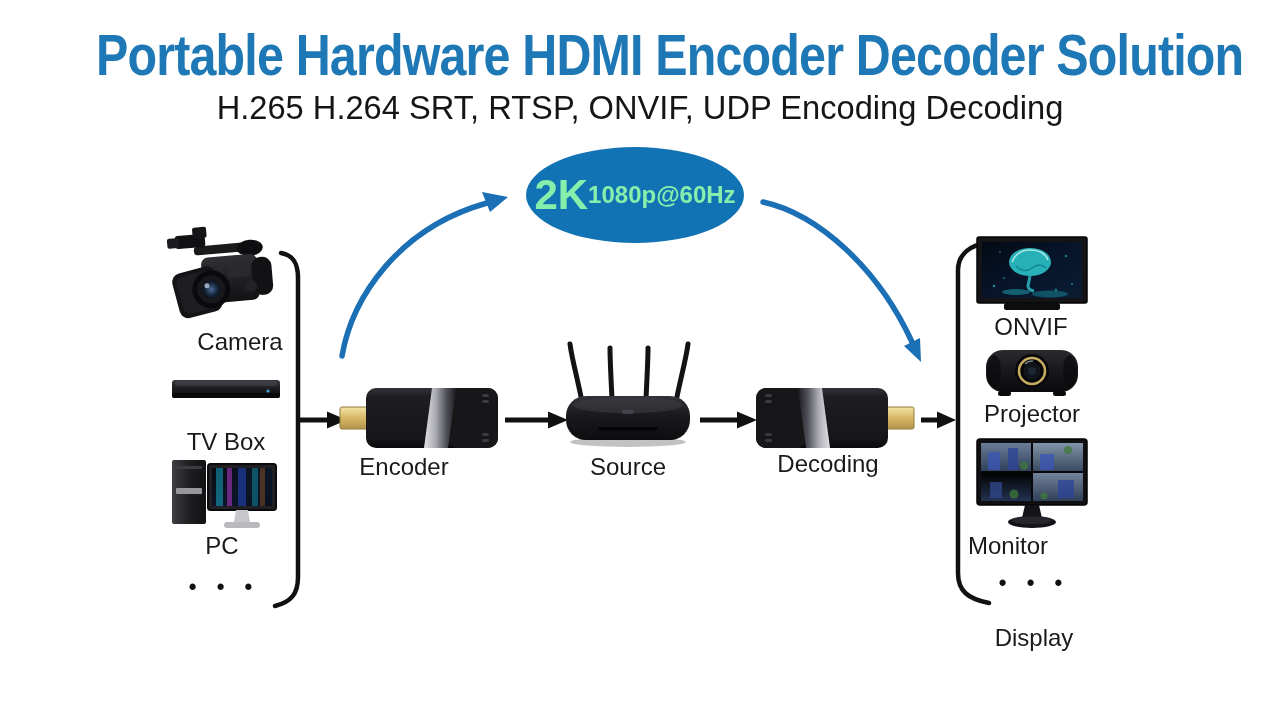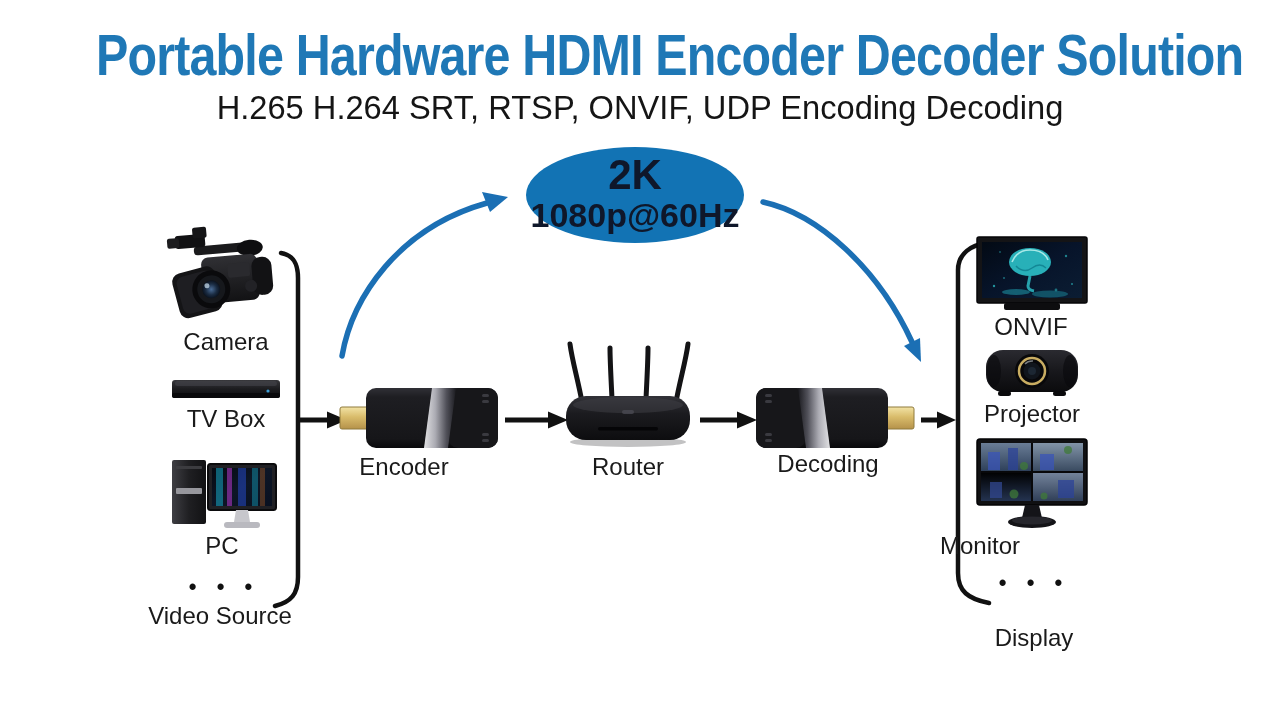--- a/index.html
+++ b/index.html
@@ -26,25 +26,25 @@
     transform:scaleX(.96);transform-origin:center;
   }
   .connectors{position:absolute;left:0;top:0;width:1280px;height:720px;pointer-events:none;}
   .ink-line{stroke:var(--ink);fill:none;}
   .ink-fill{fill:var(--ink);}
   .blue-line{stroke:var(--arrow-blue);fill:none;}
   .blue-fill{fill:var(--arrow-blue);}
   .badge{
     position:absolute;left:526px;top:147px;width:218px;height:96px;
     background:var(--badge-blue);border-radius:50%;
-    display:flex;flex-direction:column;align-items:center;justify-content:center;
-    color:#0f172a;text-align:center;
+    display:flex;flex-direction:row;align-items:center;justify-content:center;
+    color:#86efac;text-align:center;
   }
   .badge .l1{font-size:42px;font-weight:bold;line-height:1;}
-  .badge .l2{font-size:34px;font-weight:bold;line-height:1.15;}
+  .badge .l2{font-size:24px;font-weight:bold;line-height:1.15;}
   .label{
     position:absolute;font-size:24px;color:#1a1a1a;white-space:nowrap;
     transform:translateX(-50%);
   }
   .dots{
     position:absolute;font-size:22px;font-weight:bold;color:#111;
     letter-spacing:7px;white-space:nowrap;transform:translateX(-50%);
   }
   .img{position:absolute;}
 </style>
@@ -117,36 +117,36 @@
         <rect x="12" y="52" width="36" height="38" rx="7" fill="#1e1e22"></rect>
       </g>
       <circle cx="44" cy="70" r="19" fill="#0a0a0c"></circle>
       <circle cx="44" cy="70" r="14" fill="#16181c"></circle>
       <circle cx="44" cy="70" r="9" fill="url(#camGlass)"></circle>
       <circle cx="40" cy="66" r="2.5" fill="#cfe4f4" opacity=".7"></circle>
       <rect x="62" y="46" width="22" height="14" rx="2" fill="#2a2a2e"></rect>
       <circle cx="84" cy="70" r="6" fill="#222226"></circle>
     </g>
   </svg>
-  <div class="label" style="left:226px;top:328px">Camera</div>
+  <div class="label" style="left:240px;top:328px">Camera</div>
 
   <svg class="img" style="left:170px;top:372px" width="112" height="34" viewBox="0 0 112 34">
     <defs>
       <linearGradient id="tvbBody" x1="0" y1="0" x2="0" y2="1">
         <stop offset="0" stop-color="#38383c"></stop>
           <stop offset=".5" stop-color="#1c1c1f"></stop>
           <stop offset="1" stop-color="#0c0c0e"></stop>
       </linearGradient>
     </defs>
     <rect x="2" y="8" width="108" height="18" rx="3" fill="url(#tvbBody)"></rect>
     <rect x="5" y="9" width="102" height="5" rx="2.5" fill="#46464c" opacity=".55"></rect>
     <rect x="2" y="21" width="108" height="5" rx="2" fill="#09090b"></rect>
     <circle cx="98" cy="19" r="1.6" fill="#3fa0d8"></circle>
   </svg>
-  <div class="label" style="left:226px;top:405px">TV Box</div>
+  <div class="label" style="left:226px;top:428px">TV Box</div>
 
   <svg class="img" style="left:164px;top:458px" width="116" height="76" viewBox="0 0 116 76">
     <defs>
       <linearGradient id="pcTower" x1="0" y1="0" x2="1" y2="0">
         <stop offset="0" stop-color="#3e3e43"></stop>
           <stop offset=".5" stop-color="#1f1f22"></stop>
           <stop offset="1" stop-color="#121214"></stop>
       </linearGradient>
       <linearGradient id="pcScr" x1="0" y1="0" x2="1" y2="1">
         <stop offset="0" stop-color="#060a12"></stop>
@@ -163,21 +163,20 @@
     <rect x="63" y="10" width="5" height="38" fill="#c83ce0" opacity=".5"></rect>
     <rect x="74" y="10" width="8" height="38" fill="#2a55e8" opacity=".45"></rect>
     <rect x="88" y="10" width="6" height="38" fill="#18c8e8" opacity=".35"></rect>
     <rect x="96" y="10" width="5" height="38" fill="#e07a28" opacity=".3"></rect>
     <polygon points="72,52 84,52 86,64 70,64" fill="#c7c7cc"></polygon>
     <rect x="60" y="64" width="36" height="6" rx="3" fill="#b9b9bf"></rect>
   </svg>
   <div class="label" style="left:222px;top:532px">PC</div>
 
   <div class="dots" style="left:224px;top:574px">• • •</div>
-  <div class="label" style="left:220px;top:602px">Video Source</div>
 
   <svg class="img" style="left:336px;top:386px" width="166" height="64" viewBox="0 0 166 64">
     <defs>
       <linearGradient id="encGold" x1="0" y1="0" x2="0" y2="1">
         <stop offset="0" stop-color="#f2e3a6"></stop>
           <stop offset=".45" stop-color="#d9bc6b"></stop>
           <stop offset="1" stop-color="#b5924a"></stop>
       </linearGradient>
       <linearGradient id="encBody" x1="0" y1="0" x2="0" y2="1">
         <stop offset="0" stop-color="#303036"></stop>
@@ -218,21 +217,21 @@
       <path d="M52 63 C51 42 50 24 50 12"></path>
       <path d="M86 63 C87 42 88 24 88 12"></path>
       <path d="M116 66 C120 44 126 24 128 8"></path>
     </g>
     <ellipse cx="68" cy="106" rx="58" ry="5" fill="#0c0c0e" opacity=".25"></ellipse>
     <rect x="6" y="60" width="124" height="44" rx="20" fill="url(#rtBody)"></rect>
     <ellipse cx="68" cy="69" rx="55" ry="8" fill="#404046" opacity=".5"></ellipse>
     <rect x="38" y="91" width="60" height="3.5" rx="1.75" fill="#050507"></rect>
     <rect x="62" y="74" width="12" height="4" rx="2" fill="#4a4a52" opacity=".8"></rect>
   </svg>
-  <div class="label" style="left:628px;top:453px">Router</div>
+  <div class="label" style="left:628px;top:453px">Source</div>
 
   <svg class="img" style="left:752px;top:386px" width="166" height="64" viewBox="0 0 166 64">
     <defs>
       <linearGradient id="decGold" x1="0" y1="0" x2="0" y2="1">
         <stop offset="0" stop-color="#f2e3a6"></stop>
           <stop offset=".45" stop-color="#d9bc6b"></stop>
           <stop offset="1" stop-color="#b5924a"></stop>
       </linearGradient>
       <linearGradient id="decBody" x1="0" y1="0" x2="0" y2="1">
         <stop offset="0" stop-color="#303036"></stop>
@@ -344,18 +343,18 @@
       <circle cx="50" cy="28" r="4" fill="#3f7a38"></circle>
       <circle cx="94" cy="12" r="4" fill="#3f7a38"></circle>
       <circle cx="40" cy="56" r="4.5" fill="#3f7a38"></circle>
       <circle cx="70" cy="58" r="3.5" fill="#3f7a38"></circle>
     </g>
     <path d="M58 5 V63 M7 34 H109" stroke="#08080a" stroke-width="2" fill="none"></path>
     <polygon points="51,67 65,67 68,80 48,80" fill="#141418"></polygon>
     <ellipse cx="58" cy="84" rx="24" ry="6" fill="#131317"></ellipse>
     <ellipse cx="58" cy="82.5" rx="20" ry="4" fill="#26262c"></ellipse>
   </svg>
-  <div class="label" style="left:980px;top:532px">Monitor</div>
+  <div class="label" style="left:1008px;top:532px">Monitor</div>
 
   <div class="dots" style="left:1034px;top:570px">• • •</div>
   <div class="label" style="left:1034px;top:624px">Display</div>
 
 </div>
 
 </body></html>

